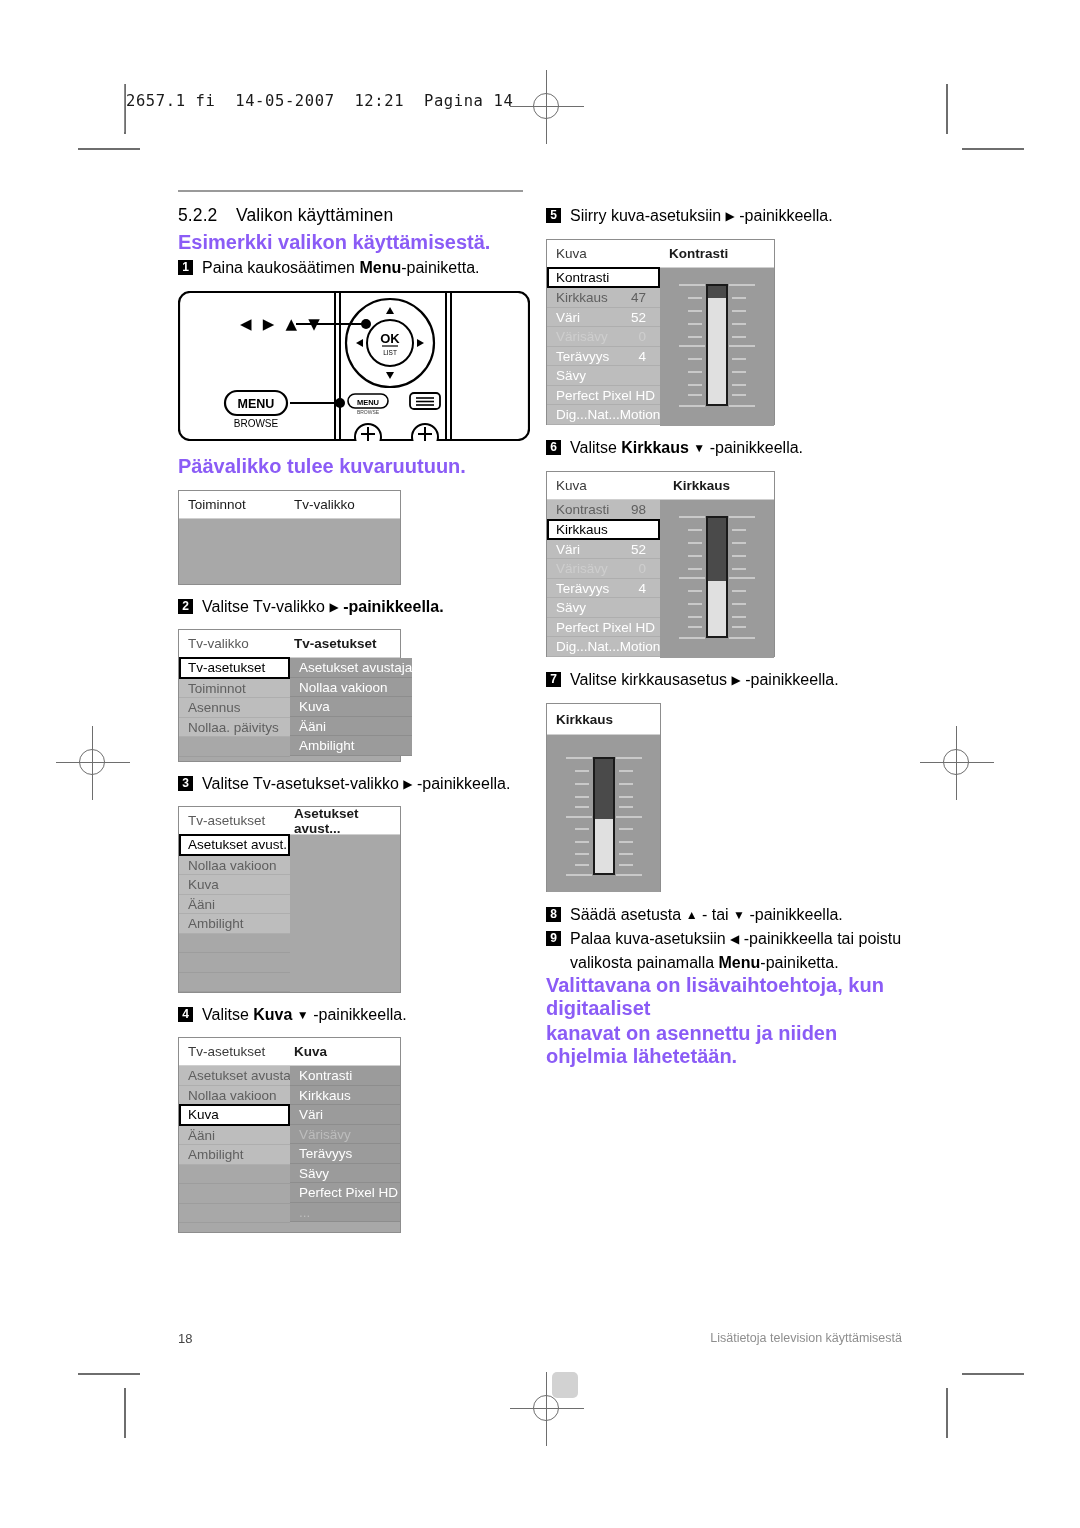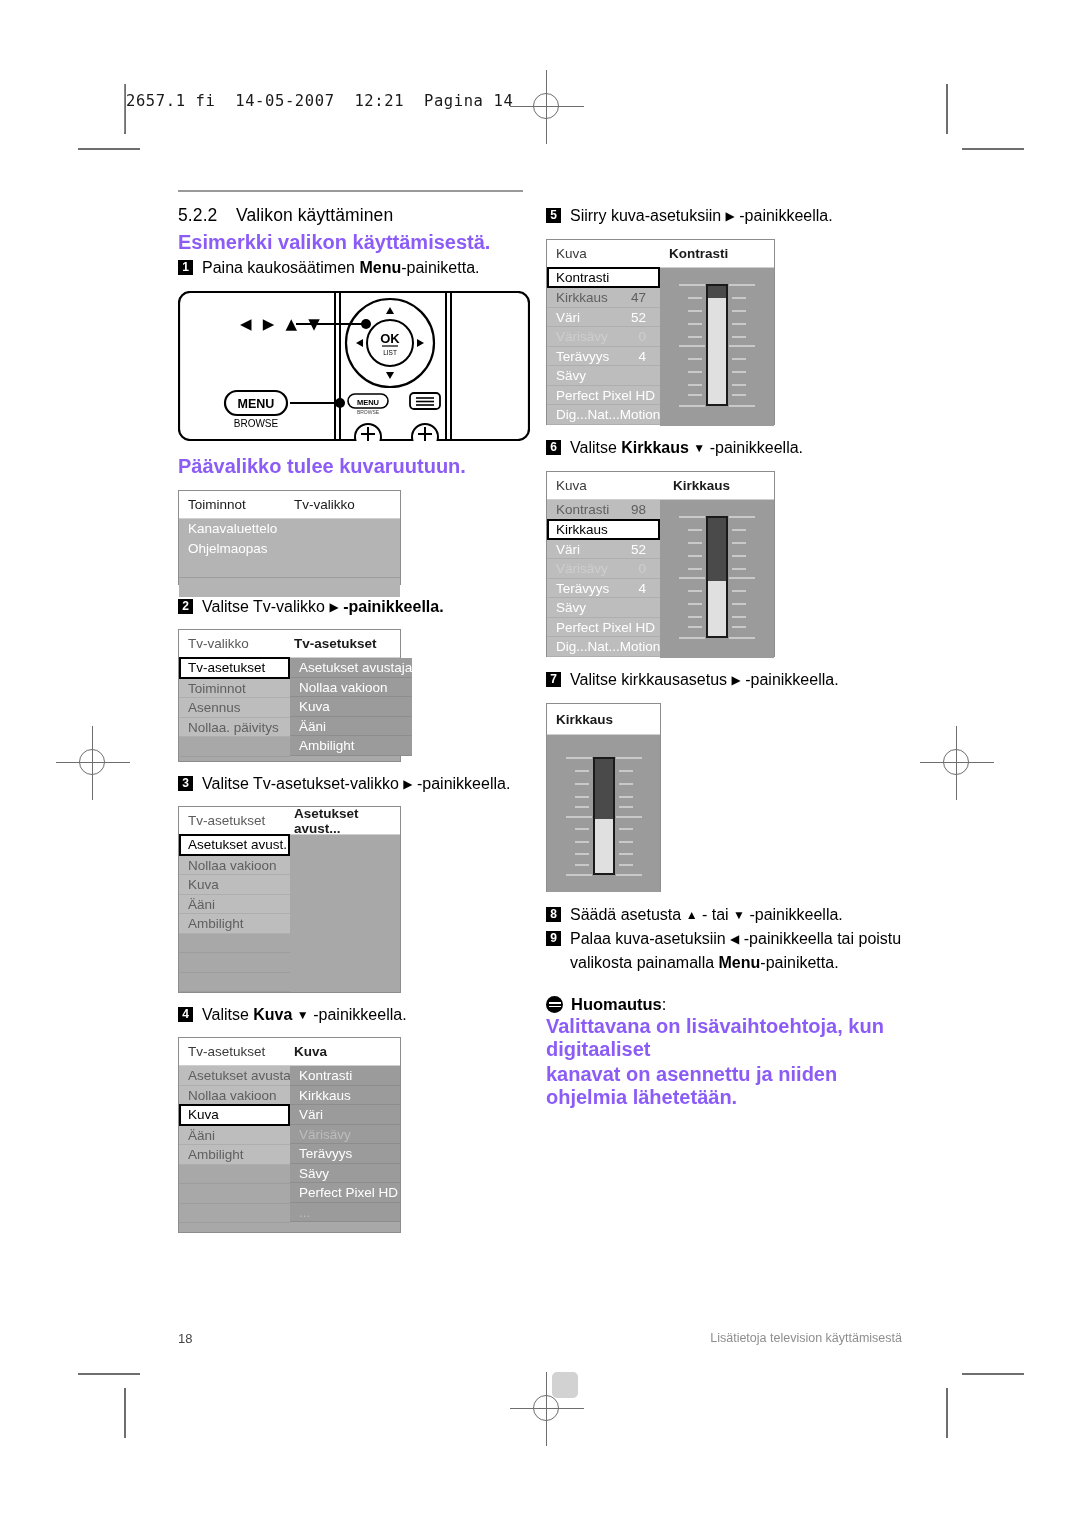--- a/index.html
+++ b/index.html
@@ -238,26 +238,20 @@
   </div>
 
   <p class="body" style="margin-top:2px;">Päävalikko tulee kuvaruutuun.</p>
 
   <div class="tvmenu" style="width:223px; height:95px; margin-top:12px;">
     <div class="hdr">
       <div class="l">Toiminnot</div>
       <div class="r plain">Tv-valikko</div>
     </div>
     <div class="cols" style="height:67px;">
-      <div class="colR" style="background:#b4b4b4;">
-        <div class="mrow" style="background:#b4b4b4; color:#ffffff; border:none;">Kanavaluettelo</div>
-        <div class="mrow" style="background:#b4b4b4; color:#ffffff; border:none;">Ohjelmaopas</div>
-        <div class="mrow" style="background:#b4b4b4; border-bottom:1px solid #9d9d9d;">&nbsp;</div>
-        <div class="mrow" style="background:#b4b4b4; border:none;">&nbsp;</div>
-      </div>
     </div>
   </div>
 
   <div class="step" style="margin-top:10px;">
     <div class="badge">2</div>
     <div class="txt"><span>Valitse Tv-valikko </span><span class="arrow">▶</span> <b>-painikkeella.</b></div>
   </div>
 
   <div class="tvmenu" style="width:223px; height:133px; margin-top:10px;">
     <div class="hdr">
@@ -519,23 +513,19 @@
   <div class="step" style="margin-top:11px;">
     <div class="badge">8</div>
     <div class="txt"><span>Säädä asetusta </span><span class="arrow">▲</span><span> - tai </span><span class="arrow">▼</span><span> -painikkeella.</span></div>
   </div>
 
   <div class="step" style="margin-top:0;">
     <div class="badge">9</div>
     <div class="txt"><span>Palaa kuva-asetuksiin </span><span class="arrow">◀</span><span> -painikkeella tai poistu</span><br><span>valikosta painamalla </span><b>Menu</b><span>-painiketta.</span></div>
   </div>
 
-  <div class="note-head">
-    <div class="glyph"></div>
-    <div class="lbl"><span>Huomautus</span><span style="font-weight:normal;">:</span></div>
-  </div>
   <p class="body">Valittavana on lisävaihtoehtoja, kun digitaaliset</p>
   <p class="body">kanavat on asennettu ja niiden ohjelmia lähetetään.</p>
 
 </div>
 
 <div class="footer-pageno">18</div>
 <div class="footer-text">Lisätietoja television käyttämisestä</div>
 
 </body></html>

